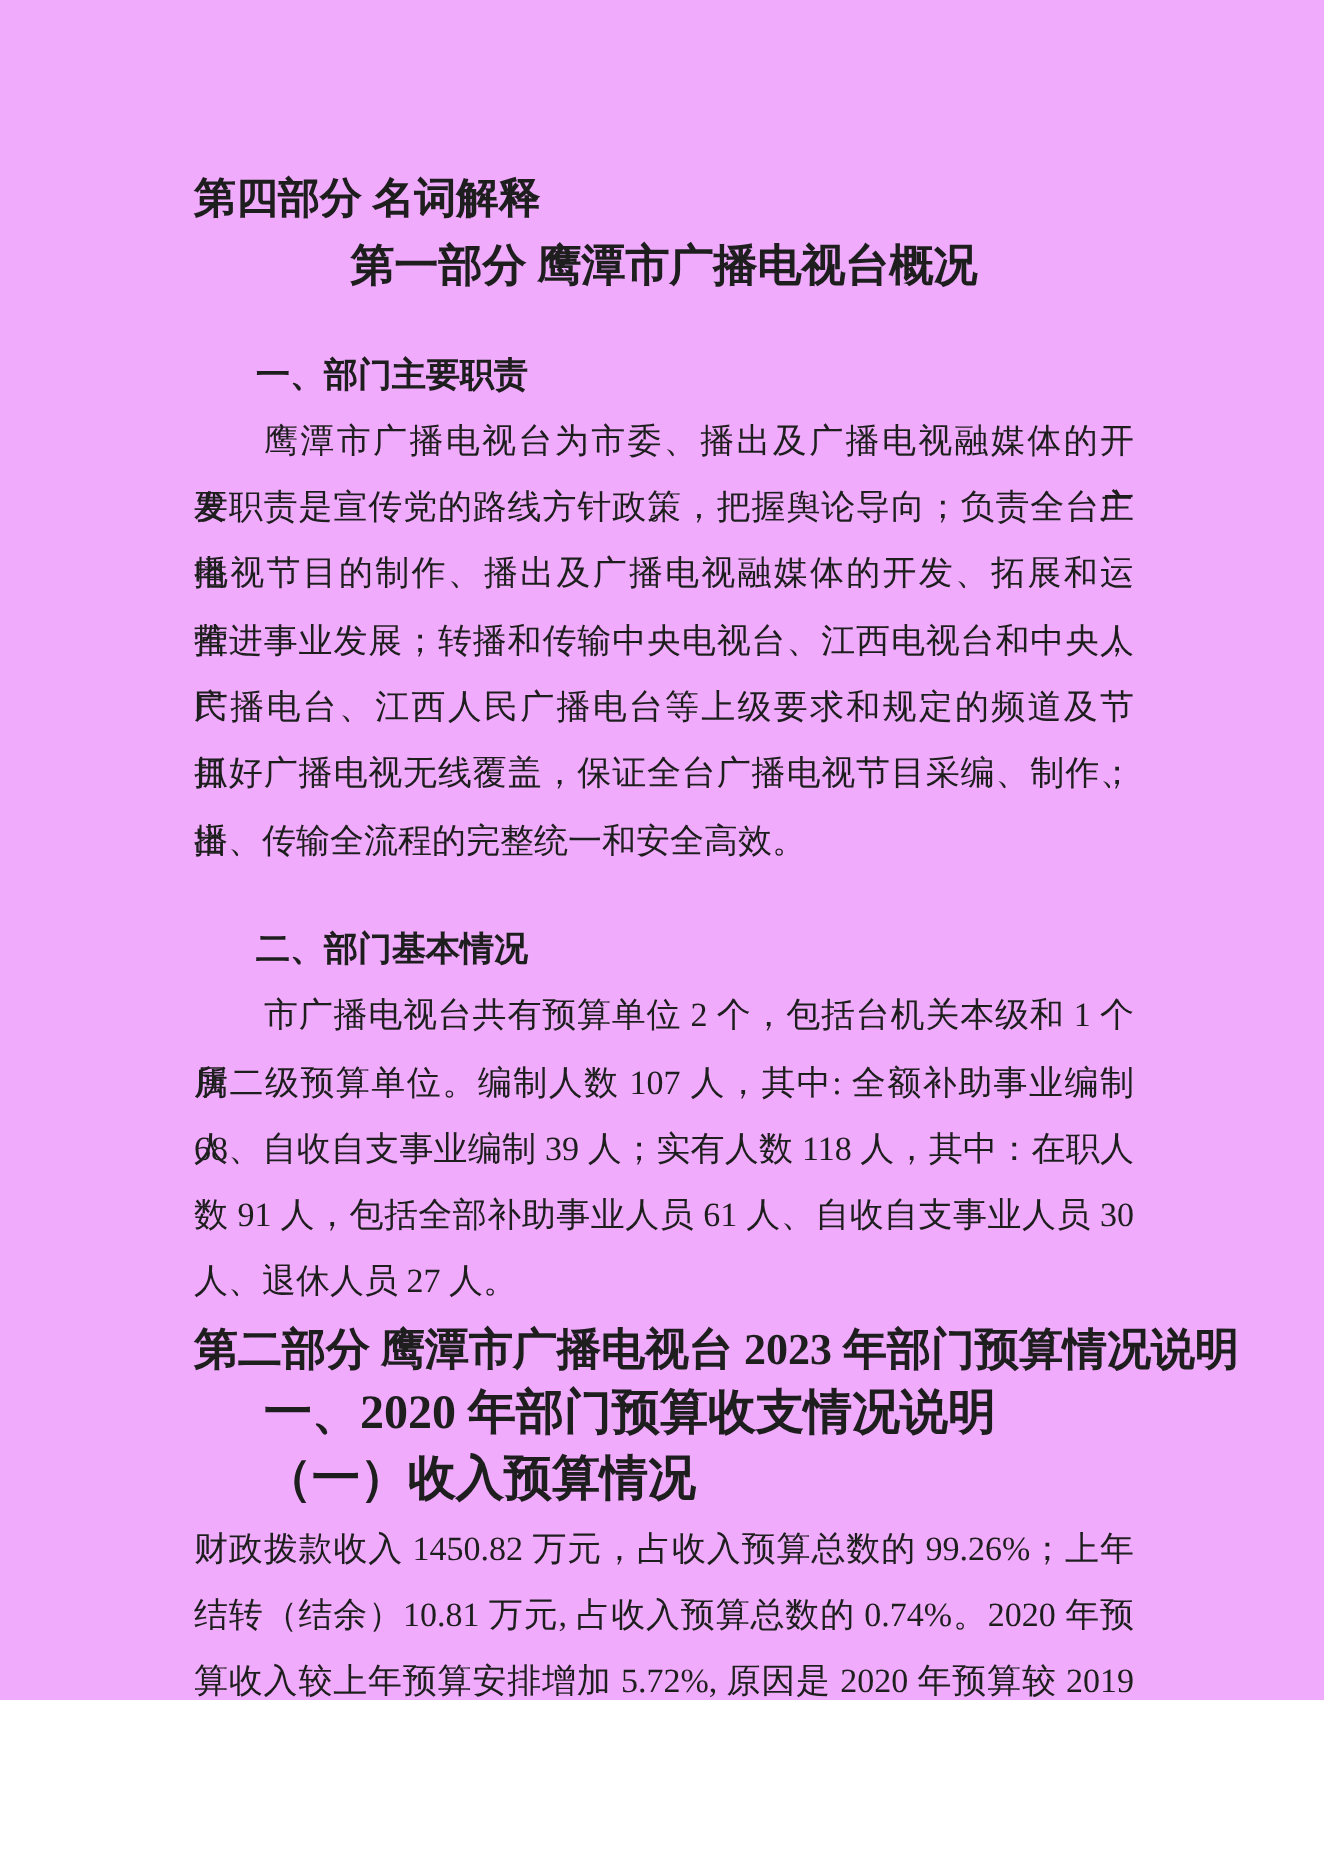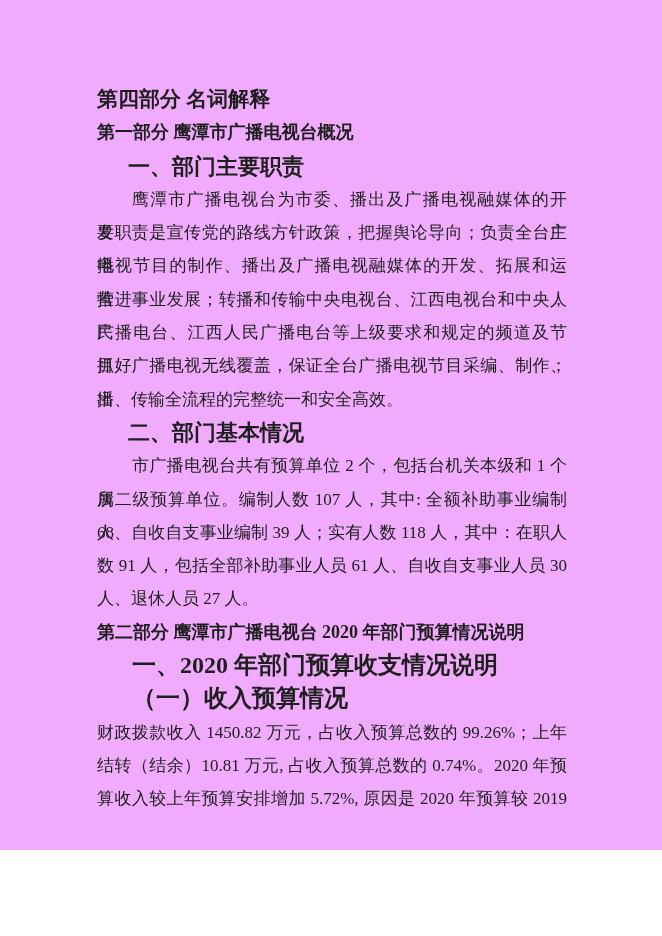--- a/index.html
+++ b/index.html
@@ -39,27 +39,28 @@
     text-align-last: justify;
     text-justify: inter-ideograph;
     white-space: normal;
   }
   .h-part {            
     font-weight: bold;
     font-size: 21px;
   }
   .h-center {          
     font-weight: bold;
-    font-size: 18px;
-    text-align: left;
+    font-size: 22px;
+    text-align: center;
   }
   .h-sub-big {         
     font-weight: bold;
-    font-size: 22px;
+    font-size: 17px;
     padding-left: 31px;
+    margin-top: 21px;
   }
   .h-sub-small {       
     font-weight: bold;
     font-size: 24px;
     padding-left: 35px;
   }
   .indent {
     text-indent: 35px;
   }
 </style>
@@ -84,21 +85,21 @@
     <div class="line wrapline">出、传输全流程的完整统一和安全高效。</div>
 
     <div class="line h-sub-big">二、部门基本情况</div>
 
     <div class="line j indent">市广播电视台共有预算单位 2 个，包括台机关本级和 1 个所</div>
     <div class="line j">属二级预算单位。编制人数 107 人，其中: 全额补助事业编制 68</div>
     <div class="line j">人、自收自支事业编制 39 人；实有人数 118 人，其中：在职人</div>
     <div class="line j">数 91 人，包括全部补助事业人员 61 人、自收自支事业人员 30</div>
     <div class="line wrapline">人、退休人员 27 人。</div>
 
-    <div class="line h-center">第二部分 鹰潭市广播电视台 2020 年部门预算情况说明</div>
+    <div class="line h-center">第二部分 鹰潭市广播电视台 2023 年部门预算情况说明</div>
 
     <div class="line h-sub-small">一、2020 年部门预算收支情况说明</div>
 
     <div class="line h-sub-small">（一）收入预算情况</div>
 
     <div class="line j">财政拨款收入 1450.82 万元，占收入预算总数的 99.26%；上年</div>
     <div class="line j">结转（结余）10.81 万元, 占收入预算总数的 0.74%。2020 年预</div>
     <div class="line j">算收入较上年预算安排增加 5.72%, 原因是 2020 年预算较 2019</div>
 
   </div>

